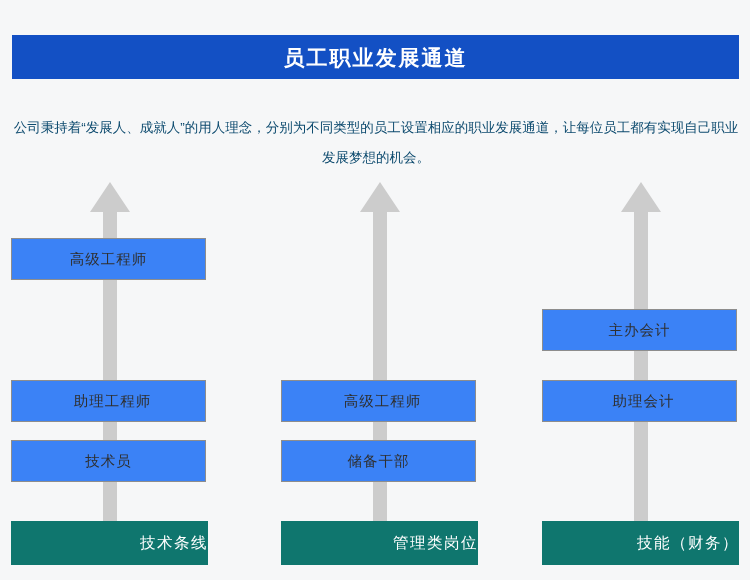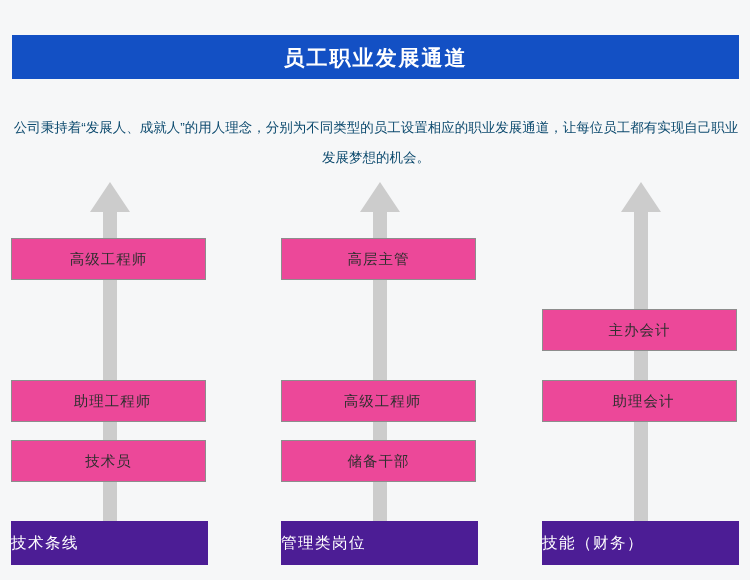--- a/index.html
+++ b/index.html
@@ -83,21 +83,21 @@
     z-index: 1;
   }
   .arrow svg { display: block; }
 
   
   .level-box {
     position: absolute;
     left: 0;
     width: 195px;
     height: 42px;
-    background: #ec4899;
+    background: #3b82f6;
     border: 1px solid #8d8d8d;
     box-sizing: border-box;
     display: flex;
     align-items: center;
     justify-content: center;
     z-index: 2;
   }
   .level-box span {
     font-size: 14.5px;
     color: #2f2f2f;
@@ -109,24 +109,24 @@
   .level-box.l2 { top: 380px; padding-left: 8px; }
   .level-box.l3 { top: 440px; }
 
   
   .track-box {
     position: absolute;
     left: 0;
     top: 521px;
     width: 197px;
     height: 44px;
-    background: #4c1d95;
+    background: #0f766e;
     display: flex;
     align-items: center;
-    justify-content: flex-start;
+    justify-content: flex-end;
     z-index: 2;
   }
   .track-box span {
     font-size: 15.5px;
     color: #ffffff;
     letter-spacing: 1.5px;
     line-height: 1;
   }
 </style>
 </head>
@@ -161,23 +161,20 @@
         <span>技术条线</span>
       </div>
     </div>
 
     <div class="column c1">
       <div class="arrow">
         <svg width="42" height="348" viewBox="0 0 42 348" xmlns="http://www.w3.org/2000/svg">
           <polygon points="21,1 41,31 28,31 28,348 14,348 14,31 1,31" fill="#cccccc"></polygon>
         </svg>
       </div>
-      <div class="level-box l0">
-        <span>高层主管</span>
-      </div>
       <div class="level-box l2">
         <span>高级工程师</span>
       </div>
       <div class="level-box l3">
         <span>储备干部</span>
       </div>
       <div class="track-box">
         <span>管理类岗位</span>
       </div>
     </div>

